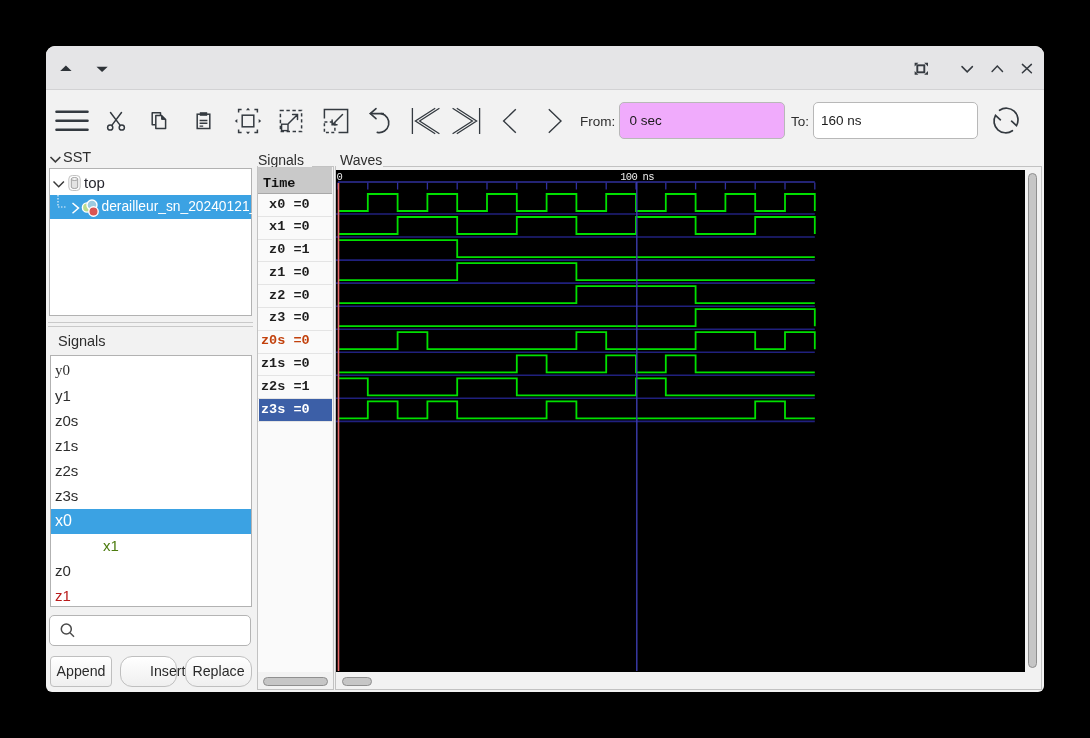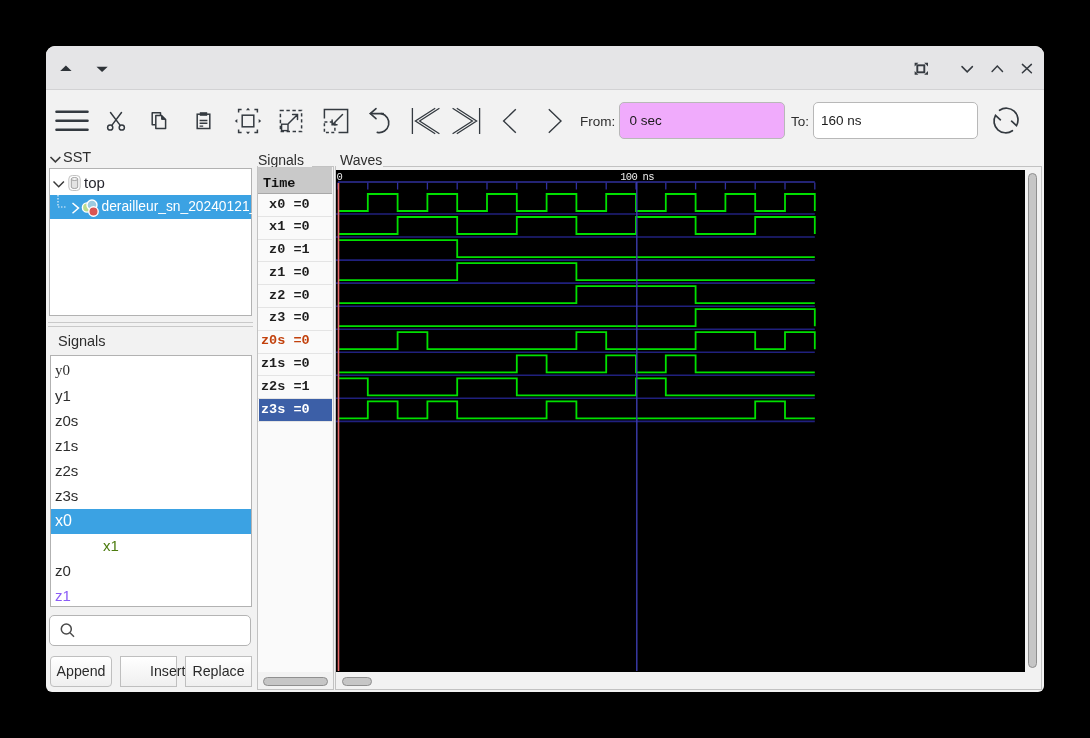--- a/index.html
+++ b/index.html
@@ -120,29 +120,29 @@
     <div style="left:9px;top:315.5px;font-size:15px;color:#2e2e2e;font-family:Liberation Serif, serif;">y0</div>
     <div style="left:9px;top:340.5px;font-size:15px;color:#2e2e2e;">y1</div>
     <div style="left:9px;top:365.5px;font-size:15px;color:#2e2e2e;">z0s</div>
     <div style="left:9px;top:390.5px;font-size:15px;color:#2e2e2e;">z1s</div>
     <div style="left:9px;top:415.5px;font-size:15px;color:#2e2e2e;">z2s</div>
     <div style="left:9px;top:440.5px;font-size:15px;color:#2e2e2e;">z3s</div>
     <div style="left:5px;top:463px;width:200px;height:25px;background:#3ba2e3;"></div>
     <div style="left:9px;top:465.5px;font-size:16px;color:#fff;">x0</div>
     <div style="left:9px;top:490.5px;font-size:15px;color:#4d7c0f;margin-left:48px;">x1</div>
     <div style="left:9px;top:515.5px;font-size:15px;color:#2e2e2e;">z0</div>
-    <div style="left:9px;top:540.5px;font-size:15px;color:#8b5cf6;">z1</div>
+    <div style="left:9px;top:540.5px;font-size:15px;color:#b91c1c;">z1</div>
     <div style="left:3px;top:569px;width:202px;height:31px;background:#fff;border:1px solid #b4b4b4;border-radius:5px;"></div>
     <svg style="left:3px;top:569px;" width="30" height="31" viewBox="0 0 30 31">
       <circle cx="17.3" cy="14" r="5" stroke="#4a4a4a" stroke-width="1.5" fill="none"></circle>
       <path d="M 21 17.7 L 25 21.7" stroke="#4a4a4a" stroke-width="1.5"></path>
     </svg>
     <div style="left:4px;top:610px;width:62px;height:31px;background:linear-gradient(#fff,#efefef);border:1px solid #bfbfbf;border-radius:4px;font-size:14.2px;color:#2a2a2a;text-align:center;line-height:29px;">Append</div>
-    <div style="left:74px;top:610px;width:57px;height:31px;background:linear-gradient(#fff,#efefef);border:1px solid #bfbfbf;border-radius:0;font-size:14.2px;color:#2a2a2a;text-align:center;line-height:29px;padding-left:29px;">Insert</div>
-    <div style="left:139px;top:610px;width:67px;height:31px;background:linear-gradient(#fff,#efefef);border:1px solid #bfbfbf;border-radius:0;font-size:14.2px;color:#2a2a2a;text-align:center;line-height:29px;">Replace</div>
+    <div style="left:74px;top:610px;width:57px;height:31px;background:linear-gradient(#fff,#efefef);border:1px solid #bfbfbf;border-radius:12px;font-size:14.2px;color:#2a2a2a;text-align:center;line-height:29px;padding-left:29px;">Insert</div>
+    <div style="left:139px;top:610px;width:67px;height:31px;background:linear-gradient(#fff,#efefef);border:1px solid #bfbfbf;border-radius:12px;font-size:14.2px;color:#2a2a2a;text-align:center;line-height:29px;">Replace</div>
     <div style="left:212px;top:105.5px;font-size:14px;color:#2e2e2e;">Signals</div>
     <div style="left:266px;top:119.5px;width:21px;height:1px;background:#c2c2c2;"></div>
     <div style="left:210.5px;top:120px;width:1px;height:523px;background:#c2c2c2;"></div>
     <div style="left:286.5px;top:120px;width:1px;height:523px;background:#c2c2c2;"></div>
     <div style="left:210.5px;top:642.5px;width:77px;height:1px;background:#c2c2c2;"></div>
     <div style="left:212px;top:121px;width:74px;height:505px;background:#fafafa;"></div>
     <div style="left:212px;top:120.5px;width:74px;height:27.5px;background:#c9c9c9;border-bottom:1px solid #a8a8a8;"></div>
     <div class="mono" style="position:absolute;left:217px;top:130px;font-size:13.5px;font-weight:bold;color:#111;">Time</div>
     <div class="mono" style="position:absolute;left:215px;top:150.5px;font-size:13.5px;font-weight:bold;color:#1f1f1f;white-space:pre;">&nbsp;x0 =0</div>
     <div style="left:212px;top:169.8px;width:74px;height:1px;background:#e4e4e4;"></div>

